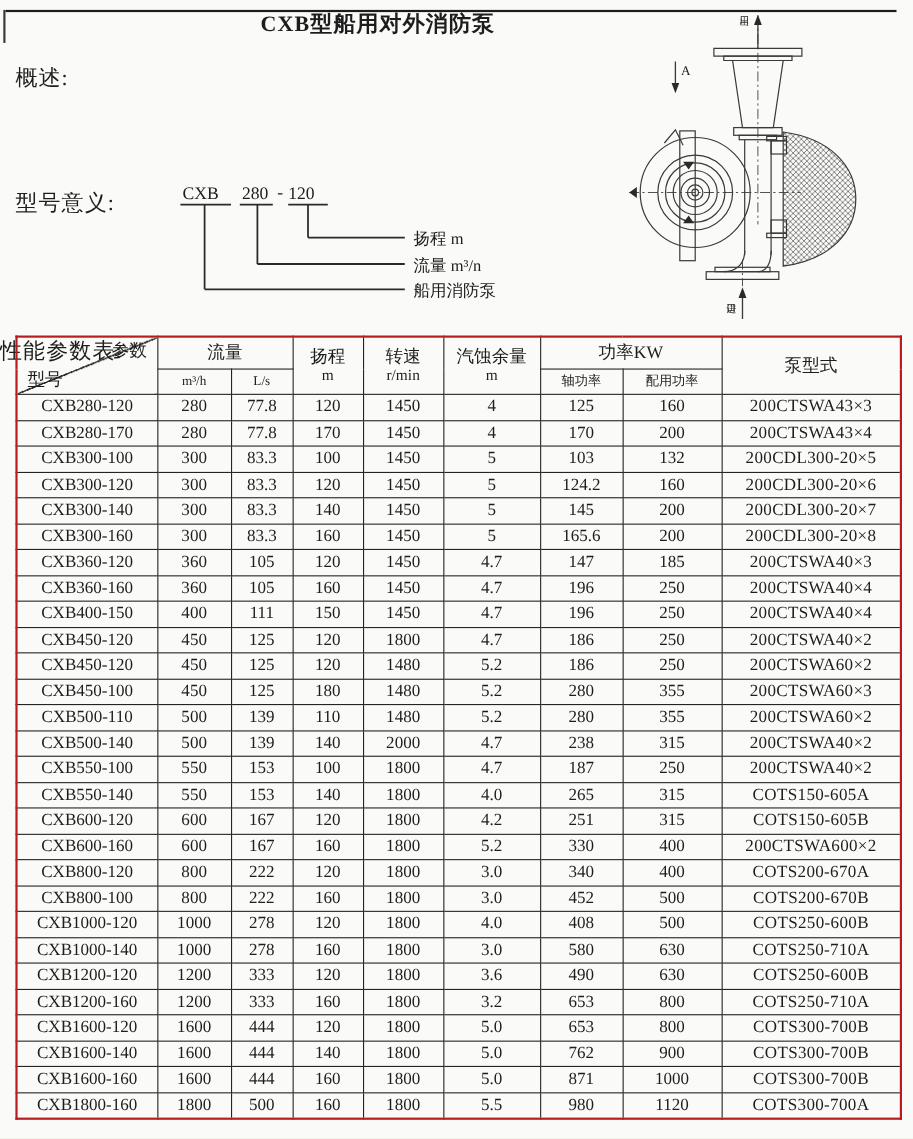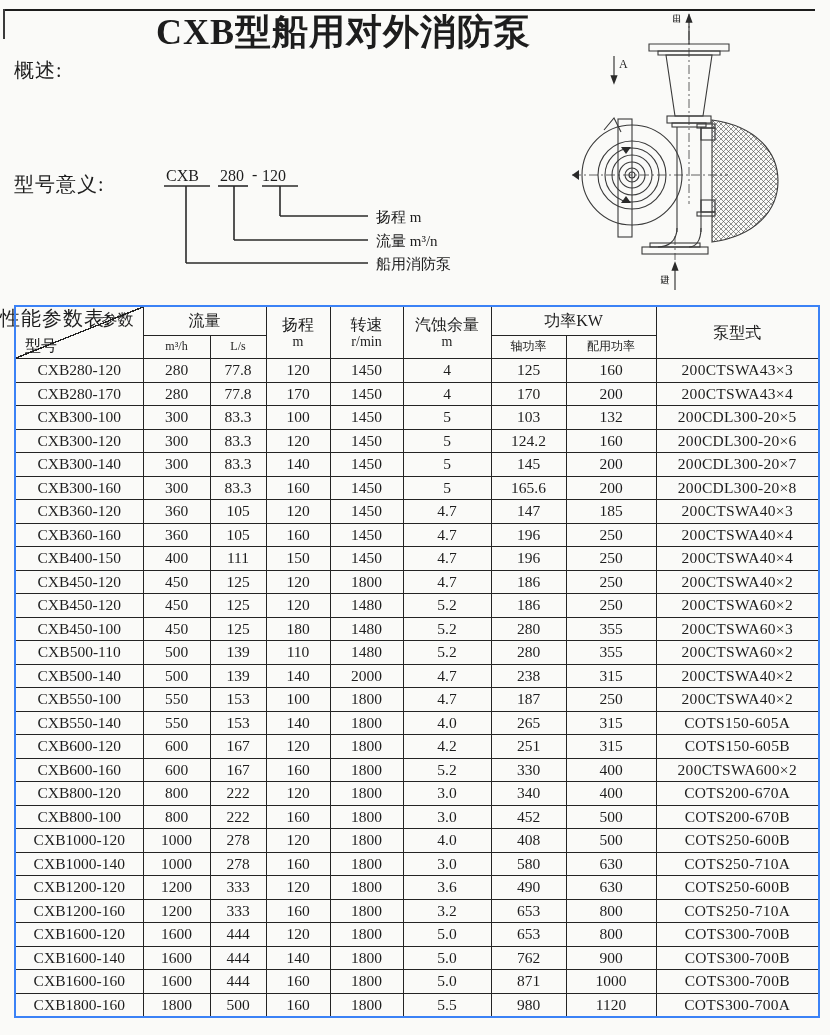--- a/index.html
+++ b/index.html
@@ -5,42 +5,42 @@
   html,body{margin:0;padding:0;background:#e8e8e6;}
   .page{
     position:relative;width:830px;height:1035px;margin:0 auto;
     background:#fafaf8;color:#1d1d1d;overflow:hidden;
     font-family:"Liberation Serif","DejaVu Serif",serif;
   }
   .top-rule{position:absolute;left:5px;top:9px;width:810px;height:2px;background:#1c1c1c;}
   .left-tick{position:absolute;left:3px;top:9px;width:2px;height:30px;background:#3a3a3a;}
   .title{
     position:absolute;left:0;top:8px;width:687px;margin:0;text-align:center;
-    font-size:36px;font-weight:bold;letter-spacing:1px;
+    font-size:20px;font-weight:bold;letter-spacing:1px;
   }
   .h-sec{position:absolute;margin:0;font-size:20px;font-weight:normal;letter-spacing:1px;}
   .h-overview{left:14px;top:57px;}
   .h-model{left:14px;top:171px;}
   .h-table{left:0;top:277px;margin-top:28px;}
   .para{position:absolute;left:14px;top:84px;width:575px;font-size:19px;line-height:27px;}
   .para-line{white-space:nowrap;}
   .para-line:first-child{text-indent:2em;}
   .model-diagram{position:absolute;left:148px;top:166px;}
   .pump{position:absolute;left:566px;top:4px;}
   .vlabel{
     position:absolute;writing-mode:vertical-rl;text-orientation:upright;
     font-size:9px;letter-spacing:1px;color:#2a2a2a;line-height:10px;
   }
   .vlabel.outlet{left:672px;top:7px;}
   .vlabel.inlet{left:660px;top:268px;}
   
   table.perf{
     position:absolute;left:14px;top:305px;width:804px;
     border-collapse:collapse;table-layout:fixed;
-    border:2px solid #3b82f6;
+    border:2px solid #b91c1c;
     font-family:Liberation Serif, serif;
   }
   table.perf th,table.perf td{
     border:1px solid #242424;text-align:center;vertical-align:middle;
     padding:0;overflow:hidden;white-space:nowrap;
   }
   table.perf th{font-weight:normal;font-size:16px;line-height:1.12;}
   table.perf thead tr.r1 th{height:28px;}
   table.perf thead tr.r2 th{height:22px;font-size:12px;}
   table.perf td{height:22.5px;font-size:15.5px;}

